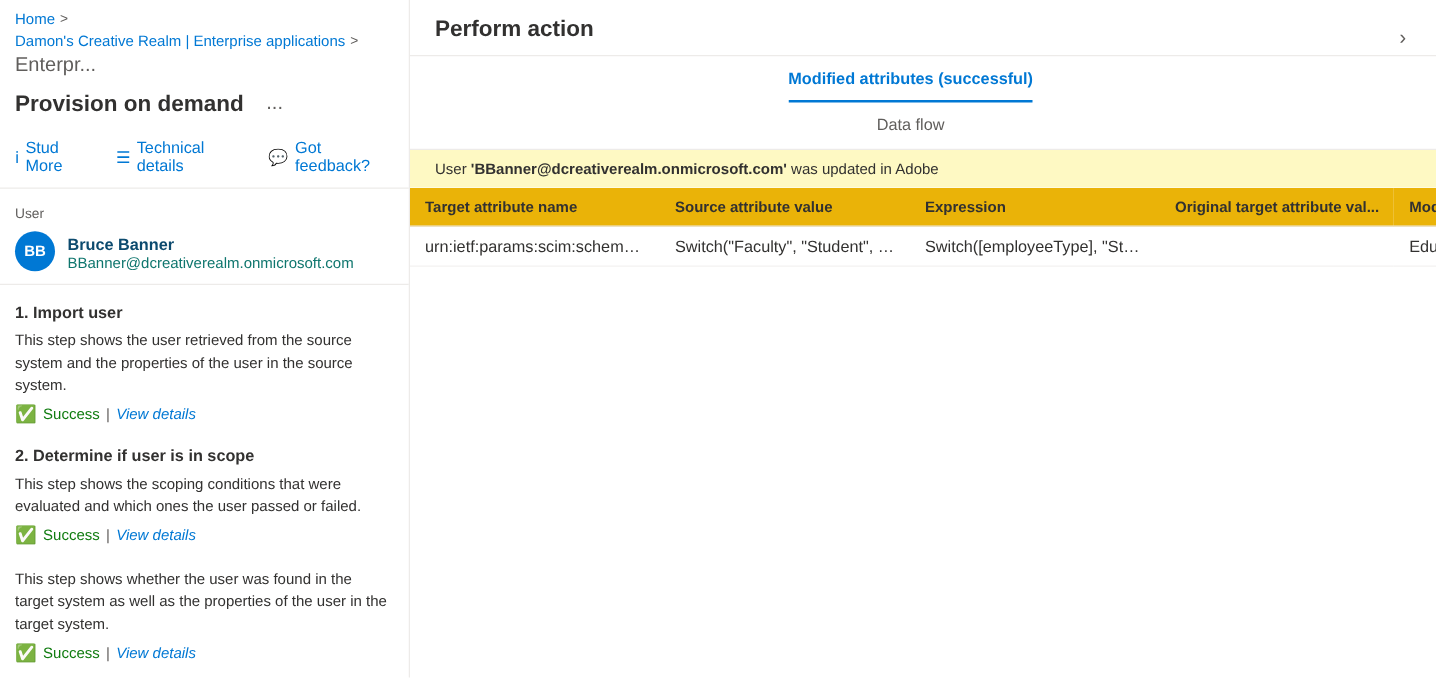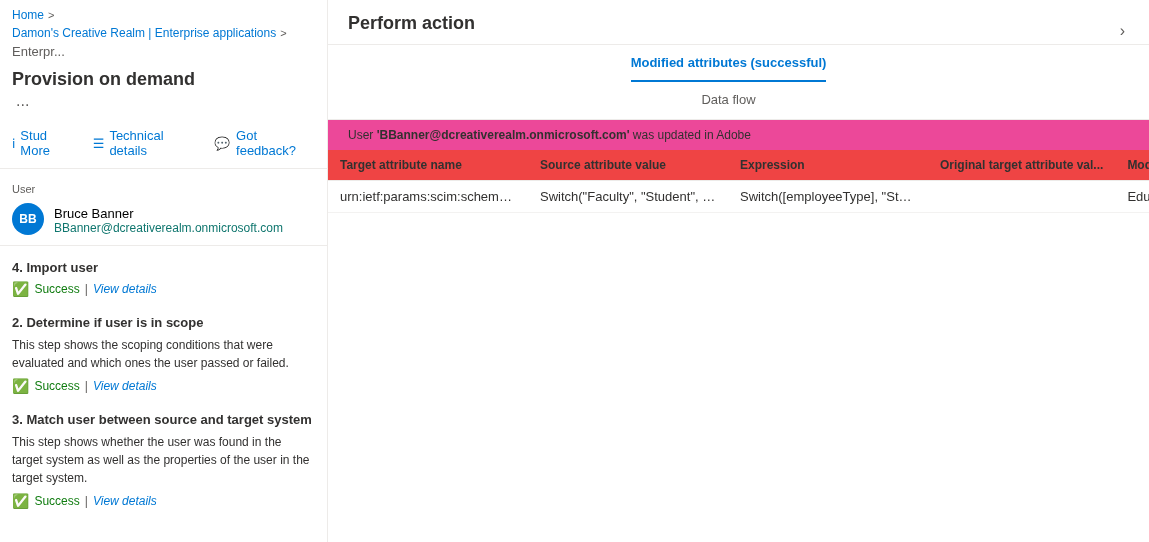--- a/index.html
+++ b/index.html
@@ -29,29 +29,28 @@
       color: #0078d4;
       text-decoration: none;
       font-size: 12px;
     }
     .breadcrumb-sep {
       color: #605e5c;
       font-size: 11px;
     }
     .breadcrumb-current {
       color: #605e5c;
-      font-size: 13px;
+      font-size: 16px;
     }
 
     .page-title-row {
       padding: 4px 12px 10px 12px;
       display: flex;
-      align-items: flex-start;
-      gap: 0;
-      flex-direction: column;
+      align-items: flex-end;
+      gap: 14px;
     }
     .page-title {
       font-size: 18px;
       font-weight: 600;
       color: #323130;
     }
     .ellipsis-btn {
       color: #605e5c;
       cursor: pointer;
       font-size: 16px;
@@ -102,22 +101,22 @@
       color: #fff;
       display: flex;
       align-items: center;
       justify-content: center;
       font-size: 12px;
       font-weight: 600;
       flex-shrink: 0;
     }
     .user-info .user-name {
       font-size: 13px;
-      font-weight: 400;
-      color: #000000;
+      font-weight: 700;
+      color: #0c4a6e;
     }
     .user-info .user-email {
       font-size: 12px;
       color: #0f766e;
     }
 
     .steps-section {
       padding: 14px 12px 0 12px;
     }
     .step-block {
@@ -211,42 +210,42 @@
     .tab.active {
       color: #0078d4;
       border-bottom: 2px solid #0078d4;
       font-weight: 600;
     }
 
     .notification-bar {
       padding: 8px 20px;
       font-size: 12px;
       color: #323130;
-      background: #ec4899;
+      background: #fef9c3;
     }
 
     .table-container {
       flex: 1;
       overflow: auto;
     }
     table {
       width: 100%;
       border-collapse: collapse;
       font-size: 13px;
     }
     thead tr {
       border-bottom: 1px solid #edebe9;
     }
     thead th {
       padding: 8px 12px;
       text-align: left;
       font-weight: 600;
       font-size: 12px;
       color: #323130;
-      background: #ef4444;
+      background: #eab308;
       white-space: nowrap;
     }
     tbody tr {
       border-bottom: 1px solid #f3f2f1;
     }
     tbody td {
       padding: 8px 12px;
       font-size: 13px;
       color: #323130;
       max-width: 200px;
@@ -295,42 +294,42 @@
       <div class="user-info">
         <div class="user-name">Bruce Banner</div>
         <div class="user-email">BBanner@dcreativerealm.onmicrosoft.com</div>
       </div>
     </div>
   </div>
 
   <div class="steps-section">
 
     <div class="step-block">
-      <div class="step-title">4. Import user</div>
+      <div class="step-title">1. Import user</div>
+      <div class="step-desc">This step shows the user retrieved from the source system and the properties of the user in the source system.</div>
       <div class="step-status">
         <span class="success-icon">✅</span>
         <span class="status-text">Success</span>
         <span class="status-sep">|</span>
         <a class="view-details-link">View details</a>
       </div>
     </div>
 
     <div class="step-block">
       <div class="step-title">2. Determine if user is in scope</div>
       <div class="step-desc">This step shows the scoping conditions that were evaluated and which ones the user passed or failed.</div>
       <div class="step-status">
         <span class="success-icon">✅</span>
         <span class="status-text">Success</span>
         <span class="status-sep">|</span>
         <a class="view-details-link">View details</a>
       </div>
     </div>
 
     <div class="step-block">
-      <div class="step-title">3. Match user between source and target system</div>
       <div class="step-desc">This step shows whether the user was found in the target system as well as the properties of the user in the target system.</div>
       <div class="step-status">
         <span class="success-icon">✅</span>
         <span class="status-text">Success</span>
         <span class="status-sep">|</span>
         <a class="view-details-link">View details</a>
       </div>
     </div>
 
   </div>

